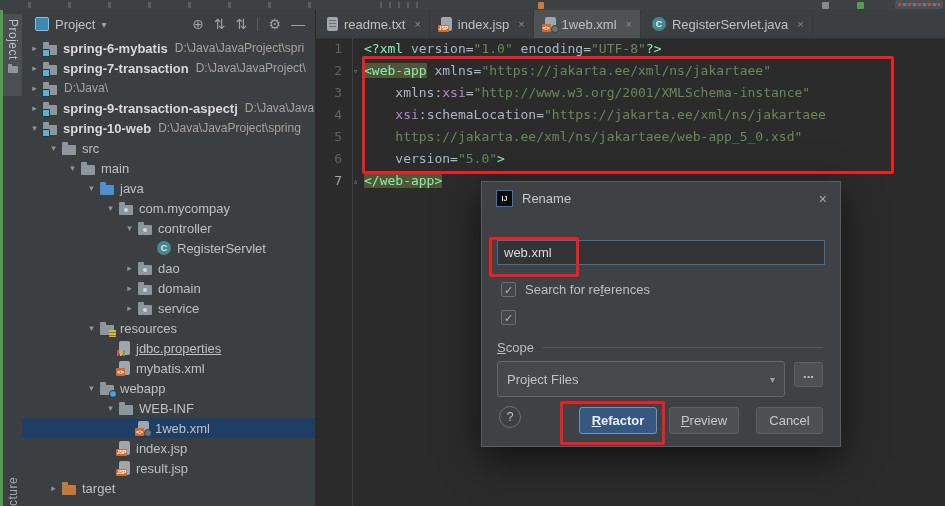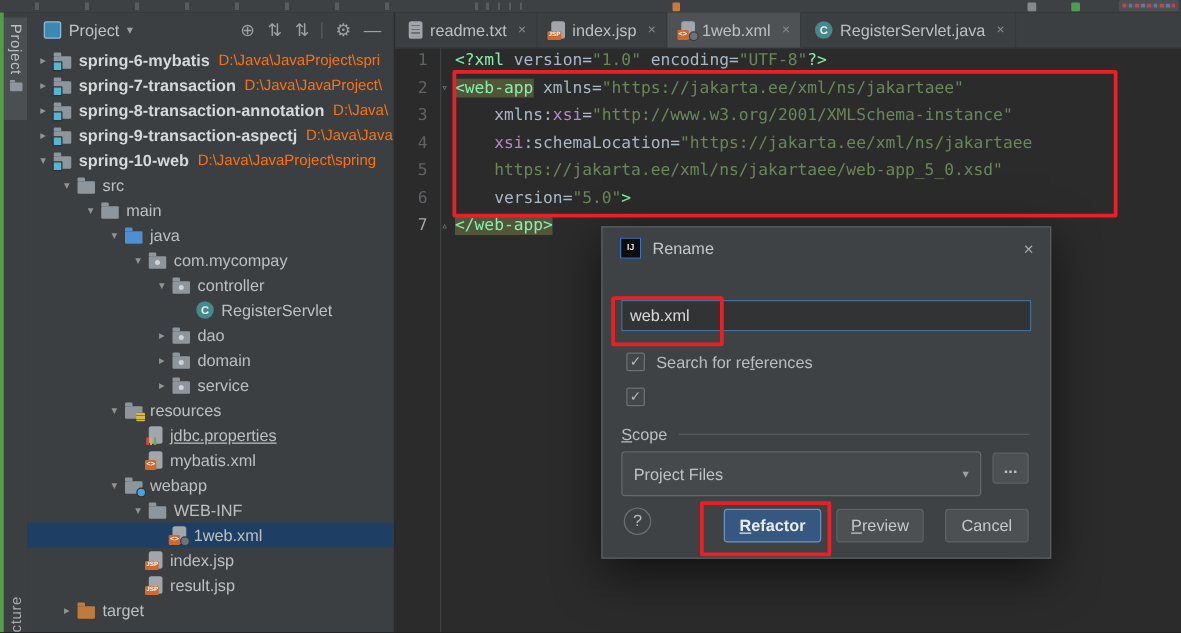--- a/index.html
+++ b/index.html
@@ -36,21 +36,21 @@
   .hdr-caret{color:#9da1a4;font-size:10px}
   .hdr-icons{margin-left:auto;display:flex;align-items:center;gap:10px;color:#9da1a4;font-size:14px}
   .hdr-icons span{line-height:14px}
   .hdr-divider{width:1px;height:13px;background:#5a5e60}
   #tree{position:absolute;left:0;top:28px;right:0}
   .tree-row{height:20px;display:flex;align-items:center;white-space:nowrap;font-size:13px;color:#bdc0c3;overflow:hidden}
   .tree-row.selected{background:#1e3f63}
   .chev{width:13px;flex:none;text-align:center;color:#8f9496;font-size:9px;margin-right:2px}
   .t-name{margin-left:6px}
   .t-name.bold{font-weight:bold;color:#d6d8da}
-  .t-path{margin-left:7px;color:#f97316;font-size:12px}
+  .t-path{margin-left:7px;color:#a3a3a3;font-size:12px}
   
   .ic{position:relative;flex:none;display:inline-block}
   .ic-folder,.ic-module-folder,.ic-package,.ic-folder-java,.ic-folder-resources,.ic-folder-webapp,.ic-folder-target{
     width:14px;height:10px;background:#8d969d;border-radius:1px;margin-top:3px}
   .ic-folder::before,.ic-module-folder::before,.ic-package::before,.ic-folder-java::before,
   .ic-folder-resources::before,.ic-folder-webapp::before,.ic-folder-target::before{
     content:"";position:absolute;top:-3px;left:0;width:6px;height:3px;background:inherit;border-radius:1px 1px 0 0}
   .ic-folder-java{background:#4d8fd0}
   .ic-folder-target{background:#bf7b3e}
   .ic-package::after{content:"";position:absolute;left:5px;top:3px;width:4px;height:4px;border-radius:50%;background:#cfd3d6}
@@ -179,21 +179,20 @@
         </div>
         <div class="tree-row" style="padding-left: 6px;">
           <span class="chev">▸</span>
           <span class="ic ic-module-folder"></span>
           <span class="t-name bold">spring-7-transaction</span>
           <span class="t-path">D:\Java\JavaProject\</span>
         </div>
         <div class="tree-row" style="padding-left: 6px;">
           <span class="chev">▸</span>
           <span class="ic ic-module-folder"></span>
-          <span class="t-name bold">spring-8-transaction-annotation</span>
           <span class="t-path">D:\Java\</span>
         </div>
         <div class="tree-row" style="padding-left: 6px;">
           <span class="chev">▸</span>
           <span class="ic ic-module-folder"></span>
           <span class="t-name bold">spring-9-transaction-aspectj</span>
           <span class="t-path">D:\Java\Java</span>
         </div>
         <div class="tree-row" style="padding-left: 6px;">
           <span class="chev">▾</span>

